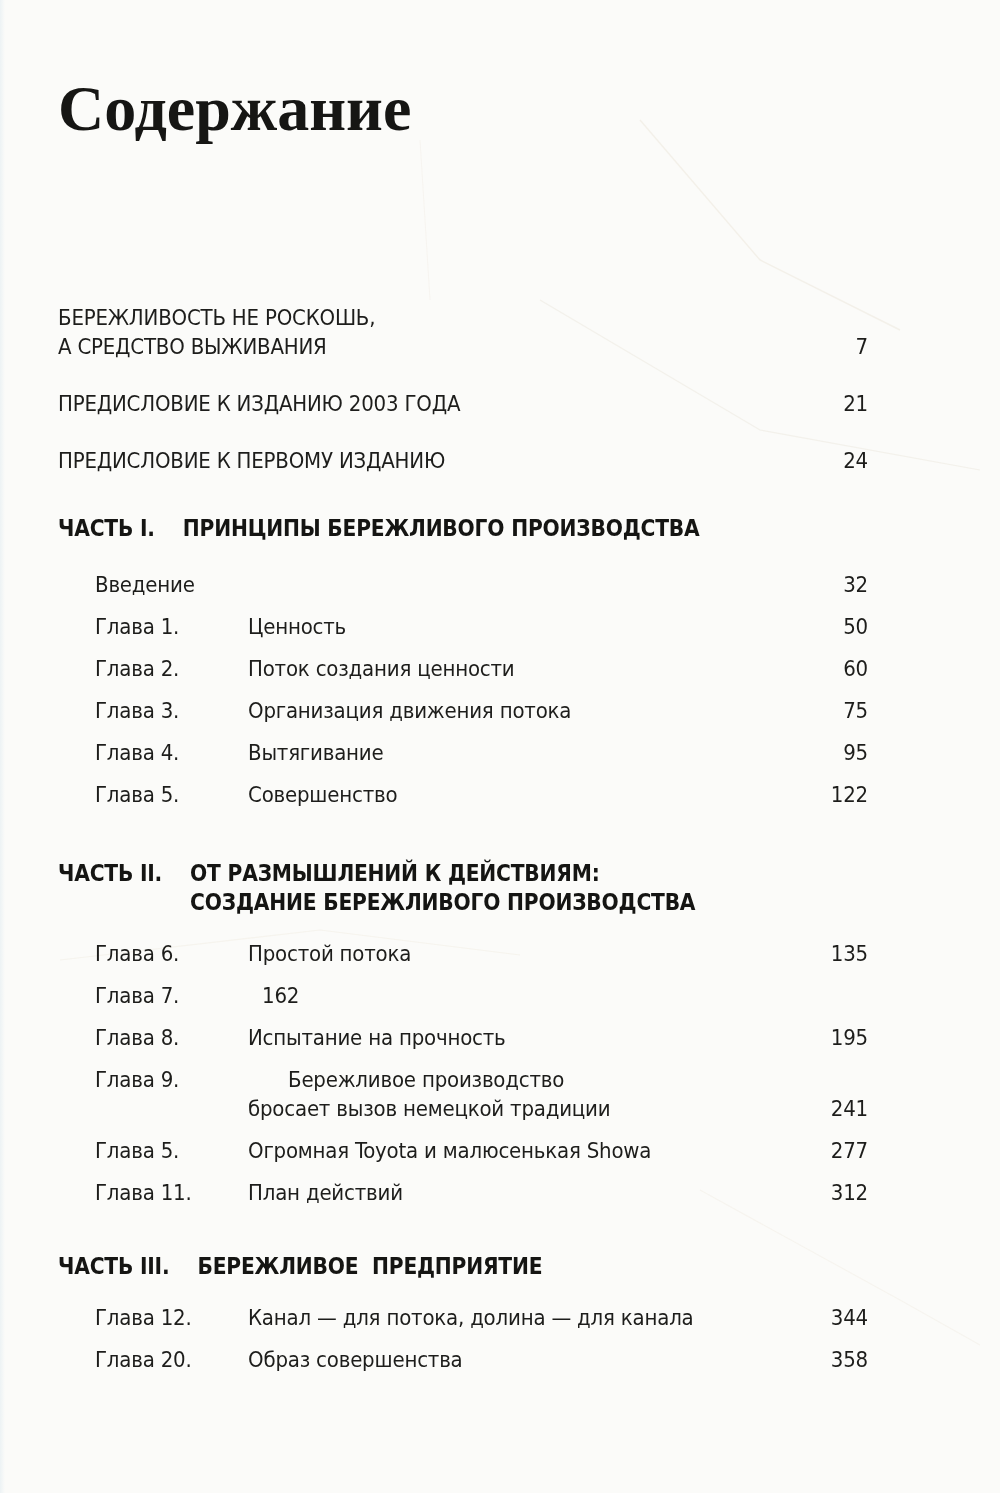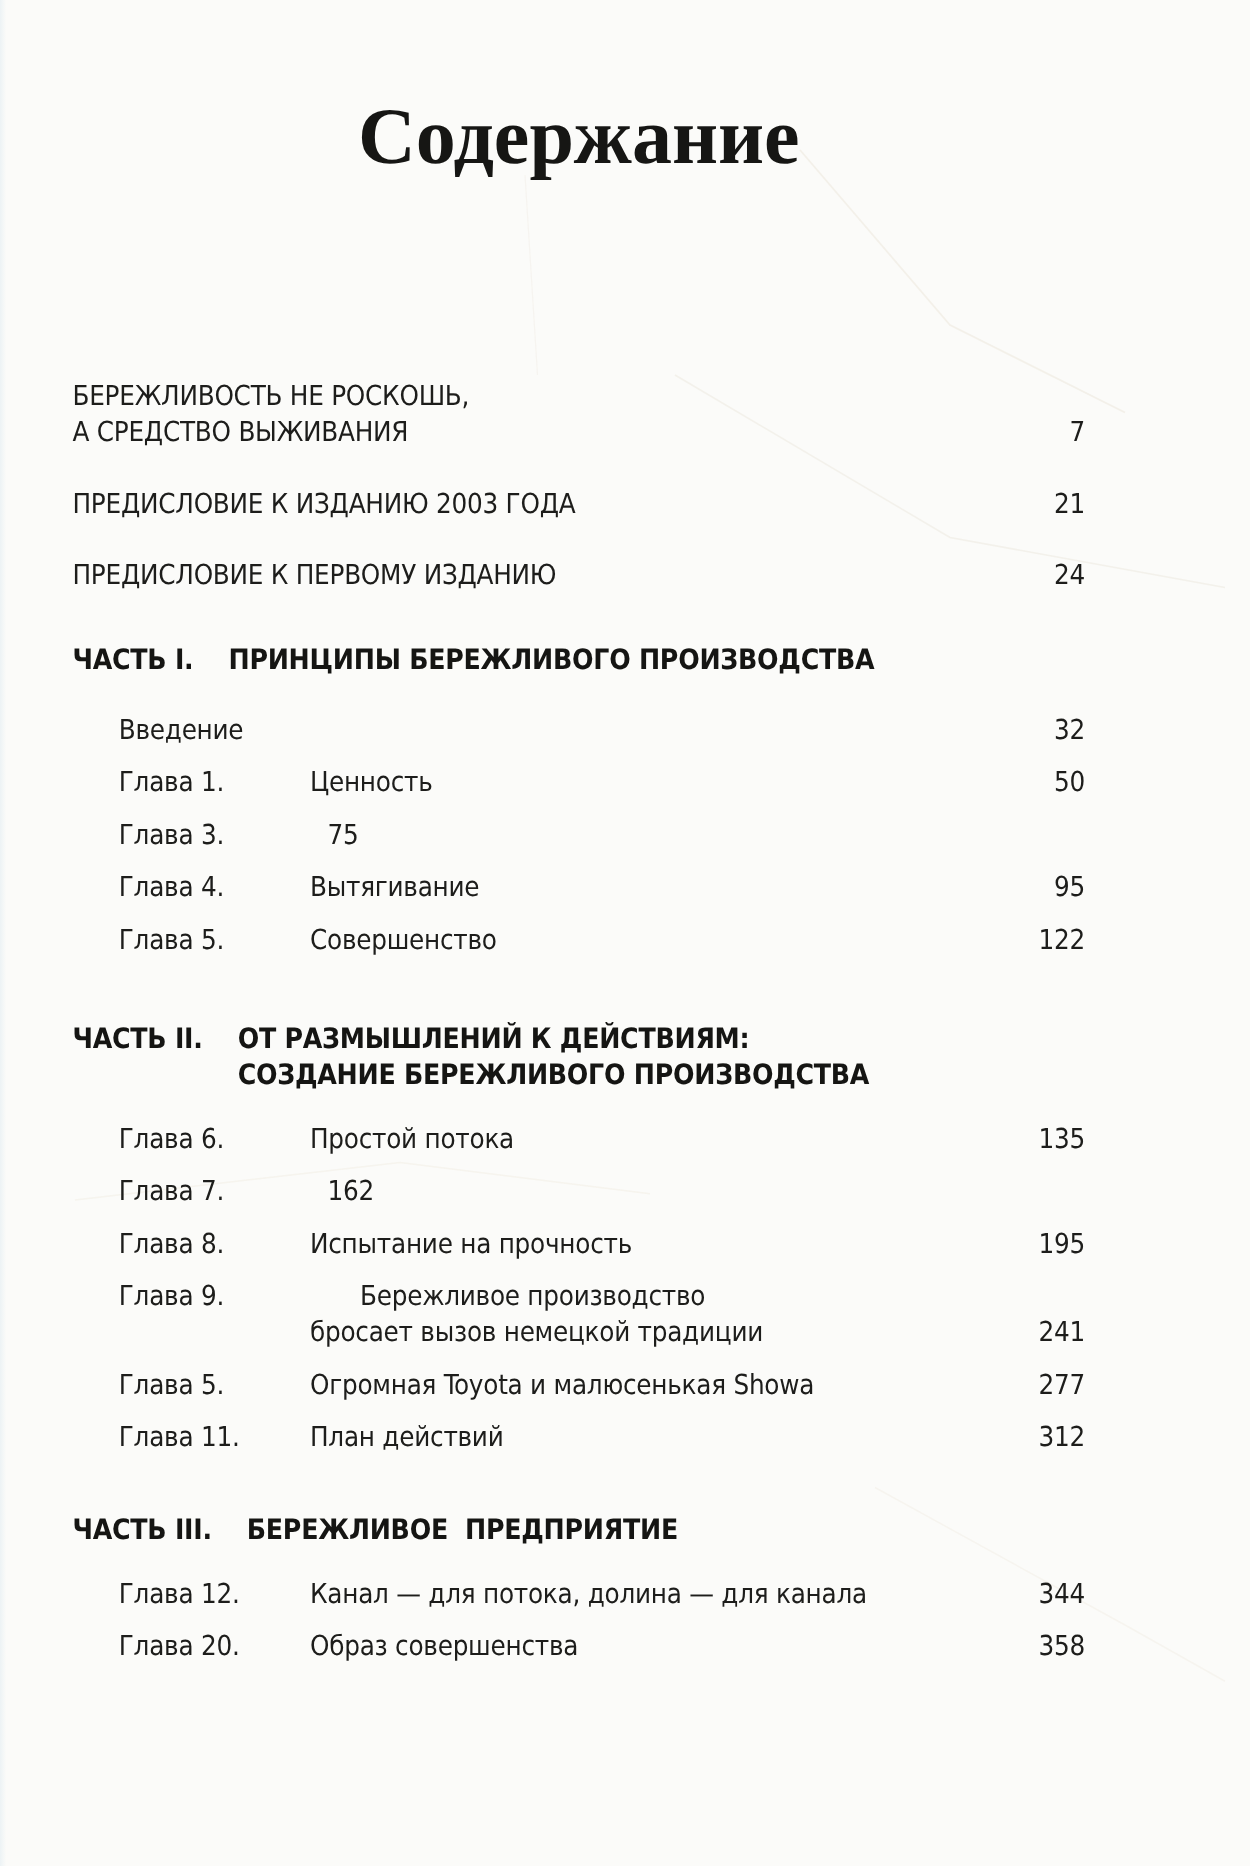--- a/index.html
+++ b/index.html
@@ -31,21 +31,21 @@
   }
   
   .title {
     margin: 74px 0 0 0;
     font-family: "Liberation Serif", "DejaVu Serif", serif;
     font-stretch: normal;
     font-weight: bold;
     font-size: 64px;
     line-height: 70px;
     letter-spacing: 0;
-    text-align: center;
+    text-align: left;
     color: #161614;
   }
   
   .row {
     display: flex;
     align-items: flex-end;
     font-size: 22px;
     line-height: 29px;
   }
   .pg { margin-left: 14px; white-space: nowrap; }
@@ -128,21 +128,27 @@
         <div class="row ch">
           <span class="ch-title">Введение</span>
           <span class="pg">32</span>
         </div>
         <div class="row ch">
           <span class="ch-label">Глава 1.</span>
           <span class="ch-title">Ценность</span>
           <span class="pg">50</span>
         </div>
         <div class="row ch">
+          <span class="ch-label">Глава 2.</span>
+          <span class="ch-title">Поток создания ценности</span>
+          <span class="pg">60</span>
+        </div>
+        <div class="row ch">
           <span class="ch-label">Глава 3.</span>
+          <span class="ch-title">Организация движения потока</span>
           <span class="pg">75</span>
         </div>
         <div class="row ch">
           <span class="ch-label">Глава 4.</span>
           <span class="ch-title">Вытягивание</span>
           <span class="pg">95</span>
         </div>
         <div class="row ch">
           <span class="ch-label">Глава 5.</span>
           <span class="ch-title">Совершенство</span>

